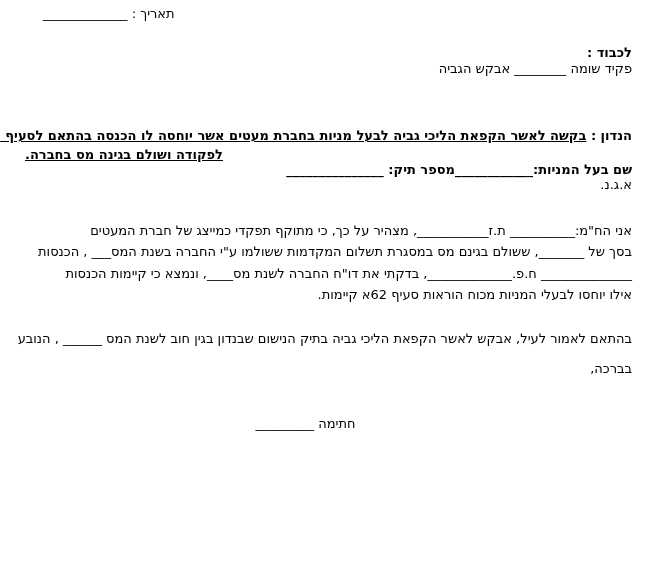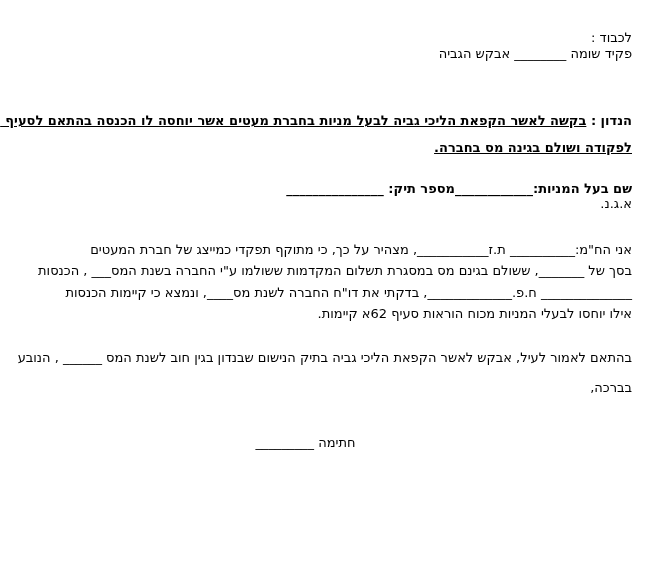--- a/index.html
+++ b/index.html
@@ -13,46 +13,45 @@
     height: 579px;
     background: #ffffff;
     color: #000000;
     font-family: "DejaVu Sans", sans-serif;
     font-size: 13px;
     direction: rtl;
     overflow: hidden;
     box-sizing: border-box;
     padding: 6px 25px 0 25px;
   }
-  .bold { font-weight: normal; }
+  .bold { font-weight: bold; }
   .underline { text-decoration: underline; }
 
   .date-line {
     text-align: left;
     padding-left: 18px;
     white-space: nowrap;
   }
   .addressee {
     margin-top: 24px;
     text-align: right;
     line-height: 1.25;
   }
   .subject {
     margin-top: 50px;
     text-align: right;
     white-space: nowrap;
     font-weight: bold;
   }
   .subject-line2 {
-    margin-top: 12px;
-    text-align: right;
+    margin-top: 4px;
+    text-align: left;
     font-weight: bold;
   }
   .party-line {
-    margin-top: 26px;
     text-align: right;
     font-weight: bold;
     white-space: nowrap;
   }
   .salutation {
     text-align: right;
   }
   .paragraph {
     margin-top: 28px;
     text-align: right;
@@ -69,20 +68,23 @@
     text-align: center;
     padding-right: 46px;
     white-space: nowrap;
   }
 </style>
 </head>
 <body>
 
 <div class="page">
 
+  <div class="date-line">
+    <span>תאריך : </span><span>_____________</span>
+  </div>
 
   <div class="addressee">
     <div class="bold">לכבוד :</div>
     <div>פקיד שומה ________ אבקש הגביה</div>
   </div>
 
   <div class="subject">
     <span>הנדון : </span><span class="underline">בקשה לאשר הקפאת הליכי גביה לבעל מניות בחברת מעטים אשר יוחסה לו הכנסה בהתאם לסעיף 62א</span>
   </div>
   <div class="subject-line2">

